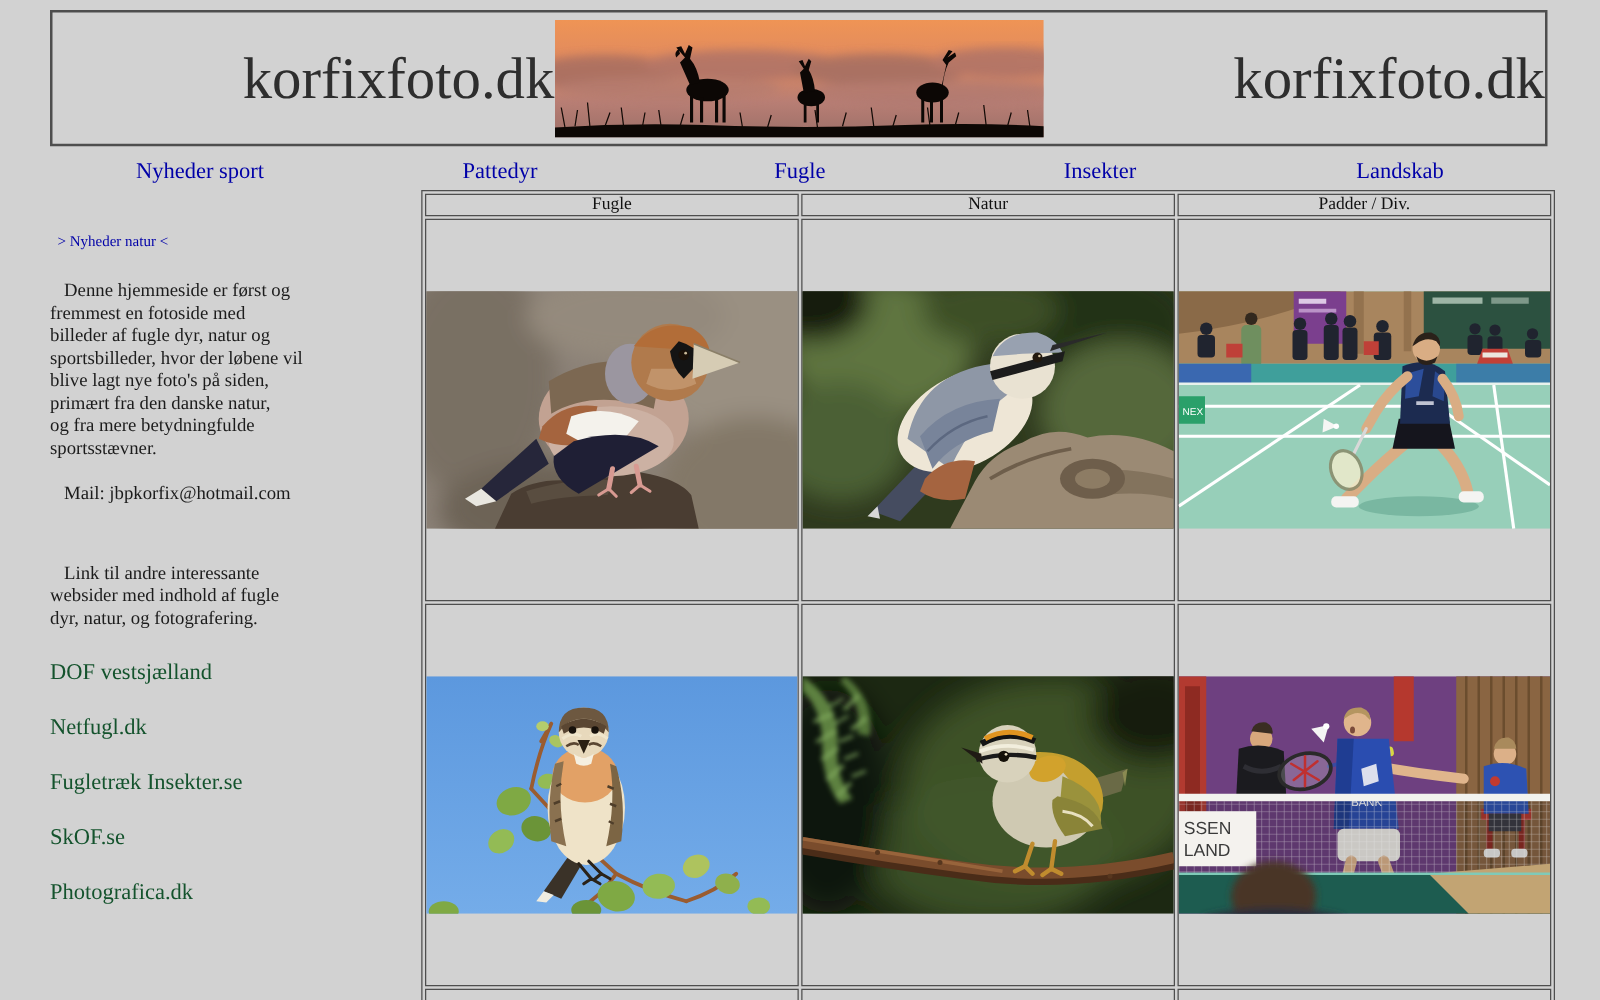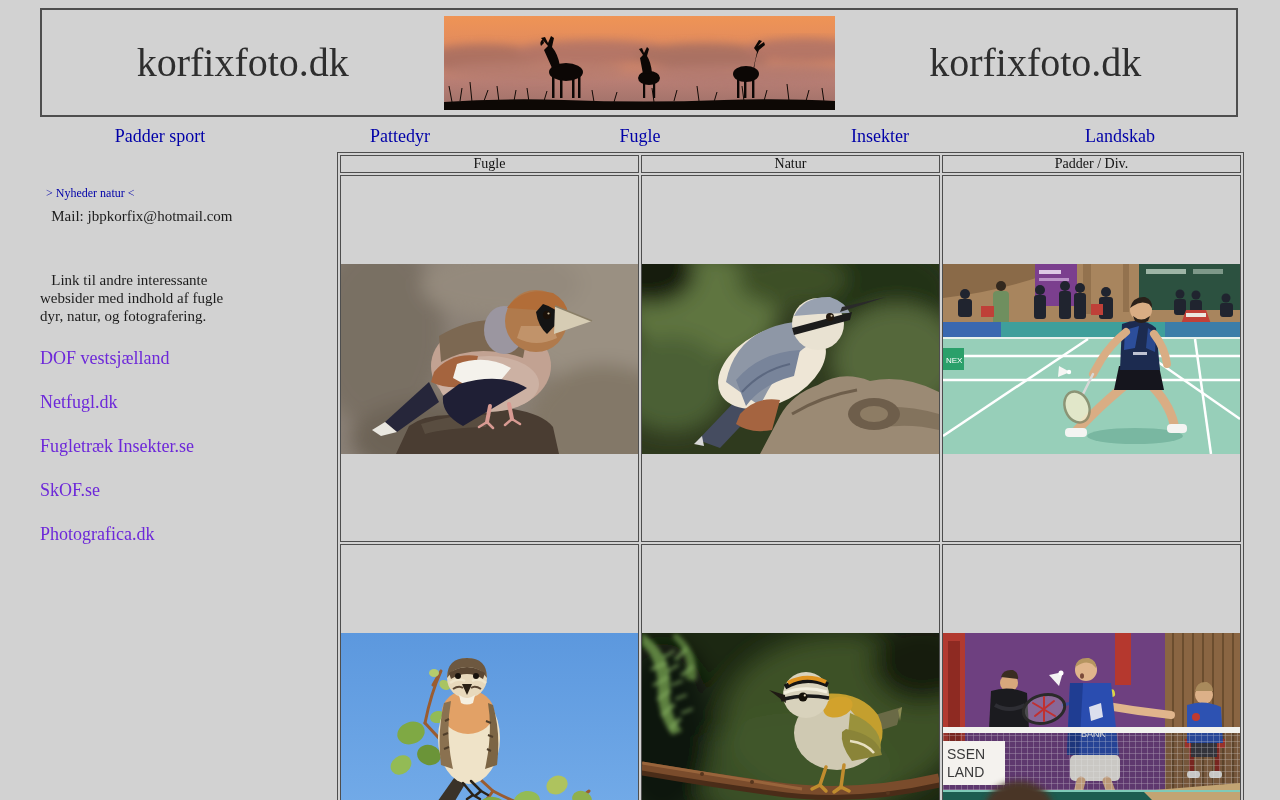--- a/index.html
+++ b/index.html
@@ -13,57 +13,57 @@
   }
   a { cursor:pointer; text-decoration:none; }
 
   
   .header-box {
     position:absolute; left:40px; top:8px; width:1198px; height:109px;
     border:2px solid #4e4e4e;
     display:flex; align-items:center;
   }
   .header-title {
-    flex:1; text-align:center; font-size:40px; color:#2e2e2e;
+    flex:1; text-align:right; font-size:47px; color:#2e2e2e;
     white-space:nowrap;
   }
   .banner { width:391px; height:94px; flex:0 0 auto; display:block; }
 
   
   .main-nav {
     position:absolute; left:40px; top:126px; width:1200px;
     display:flex;
   }
   .main-nav a {
     flex:1; text-align:center; font-size:18px; color:#0000a8;
   }
 
   
   .sidebar { position:absolute; left:40px; top:186px; width:294px; }
   .news-link { display:block; font-size:12px; color:#0000a8; padding-left:6px; }
   .pre { white-space:pre-wrap; font-size:15px; line-height:18px; color:#1c1c1c; }
   .intro { margin-top:23px; }
-  .mail-line { margin-top:6px; }
+  .mail-line { margin-top:18px; }
   .links-intro { margin-top:46px; }
-  .side-link { display:block; font-size:18px; color:#6d28d9; margin-top:23px; }
+  .side-link { display:block; font-size:18px; color:#14532d; margin-top:23px; }
 
   
   .gallery {
     position:absolute; left:337px; top:152px;
     border-collapse:separate; border-spacing:2px;
     border:1px solid #4e4e4e;
   }
   .gallery th, .gallery td {
     border:1px solid #4e4e4e; padding:0; background:#d2d2d2;
   }
   .gallery th {
     width:297px; height:18px; font-weight:normal; font-size:14px;
     text-align:center; color:#111;
   }
-  .gallery td.photo-cell { height:367px; vertical-align:middle; }
+  .gallery td.photo-cell { height:306px; vertical-align:middle; }
   .gallery td.cut-cell { height:220px; }
   .photo { width:297px; height:190px; display:block; margin:0 auto; cursor:pointer; }
   .photo svg { display:block; width:297px; height:190px; }
 </style>
 </head>
 <body>
 
 <div class="header-box">
   <div class="header-title">korfixfoto.dk</div>
 
@@ -118,29 +118,37 @@
       <rect x="293" y="63" width="2.4" height="19"></rect>
       <rect x="300" y="64" width="2.4" height="18"></rect>
       <rect x="308" y="64" width="2.4" height="18"></rect>
     </g>
   </svg>
 
   <div class="header-title">korfixfoto.dk</div>
 </div>
 
 <div class="main-nav">
-  <a>Padder sport</a>
+  <a>Nyheder sport</a>
   <a>Pattedyr</a>
   <a>Fugle</a>
   <a>Insekter</a>
   <a>Landskab</a>
 </div>
 
 <div class="sidebar">
   <a class="news-link">&gt; Nyheder natur &lt;</a>
+  <div class="pre intro">   Denne hjemmeside er først og
+fremmest en fotoside med
+billeder af fugle dyr, natur og
+sportsbilleder, hvor der løbene vil
+blive lagt nye foto's på siden,
+primært fra den danske natur,
+og fra mere betydningfulde
+sportsstævner.</div>
   <div class="pre mail-line">   Mail: jbpkorfix@hotmail.com</div>
   <div class="pre links-intro">   Link til andre interessante
 websider med indhold af fugle
 dyr, natur, og fotografering.</div>
   <a class="side-link">DOF vestsjælland</a>
   <a class="side-link">Netfugl.dk</a>
   <a class="side-link">Fugletræk Insekter.se</a>
   <a class="side-link">SkOF.se</a>
   <a class="side-link">Photografica.dk</a>
 

